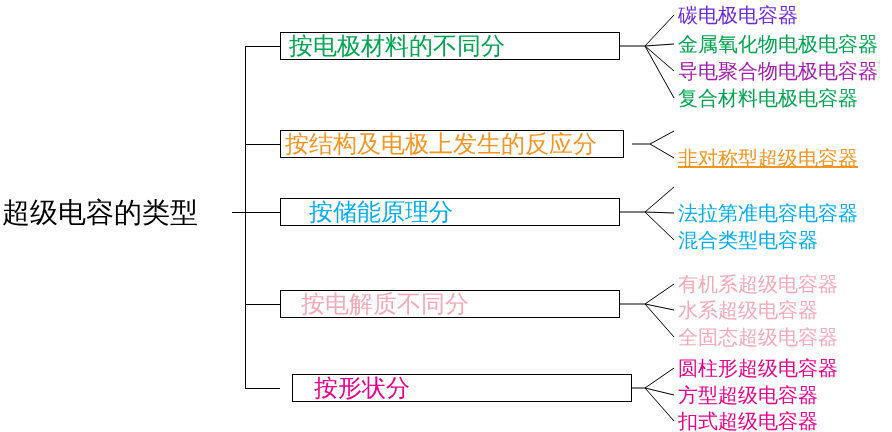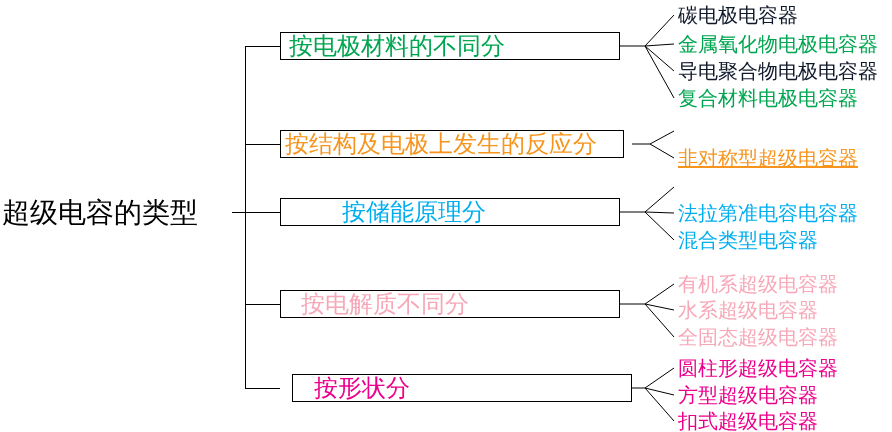--- a/index.html
+++ b/index.html
@@ -66,34 +66,34 @@
 
   <div class="cat-box" style="left:280px; top:32px; width:340px; padding-left:8px;">
     <span style="color: rgb(0, 165, 80);">按电极材料的不同分</span>
   </div>
 
   <div class="cat-box" style="left:280px; top:130px; width:344px; padding-left:4px;">
     <span style="color: rgb(247, 148, 29);">按结构及电极上发生的反应分</span>
   </div>
 
   <div class="cat-box" style="left:280px; top:198px; width:340px; padding-left:28px;">
-    <span style="color: rgb(0, 174, 239); margin-left: 33px;">按储能原理分</span>
+    <span style="color: rgb(0, 174, 239);">按储能原理分</span>
   </div>
 
   <div class="cat-box" style="left:280px; top:290px; width:340px; padding-left:20px;">
     <span style="color: rgb(247, 168, 184);">按电解质不同分</span>
   </div>
 
   <div class="cat-box" style="left:292px; top:374px; width:340px; padding-left:21px;">
     <span style="color: rgb(236, 0, 140);">按形状分</span>
   </div>
 
-  <div class="leaf" style="left: 678px; top: 2px; color: #0f172a;">碳电极电容器</div>
+  <div class="leaf" style="left: 678px; top: 2px; color: #6d28d9;">碳电极电容器</div>
   <div class="leaf" style="left: 678px; top: 31px; color: rgb(0, 165, 80);">金属氧化物电极电容器</div>
-  <div class="leaf" style="left: 678px; top: 58px; color: #0f172a;">导电聚合物电极电容器</div>
+  <div class="leaf" style="left: 678px; top: 58px; color: #a21caf;">导电聚合物电极电容器</div>
   <div class="leaf" style="left: 678px; top: 85px; color: rgb(0, 165, 80);">复合材料电极电容器</div>
 
   <div class="leaf" style="left: 678px; top: 145px; color: rgb(247, 148, 29); text-decoration: underline;">非对称型超级电容器</div>
 
   <div class="leaf" style="left: 678px; top: 200px; color: rgb(0, 174, 239);">法拉第准电容电容器</div>
   <div class="leaf" style="left: 678px; top: 227px; color: rgb(0, 174, 239);">混合类型电容器</div>
 
   <div class="leaf" style="left: 678px; top: 271px; color: rgb(247, 168, 184);">有机系超级电容器</div>
   <div class="leaf" style="left: 678px; top: 297px; color: rgb(247, 168, 184);">水系超级电容器</div>
   <div class="leaf" style="left: 678px; top: 324px; color: rgb(247, 168, 184);">全固态超级电容器</div>

